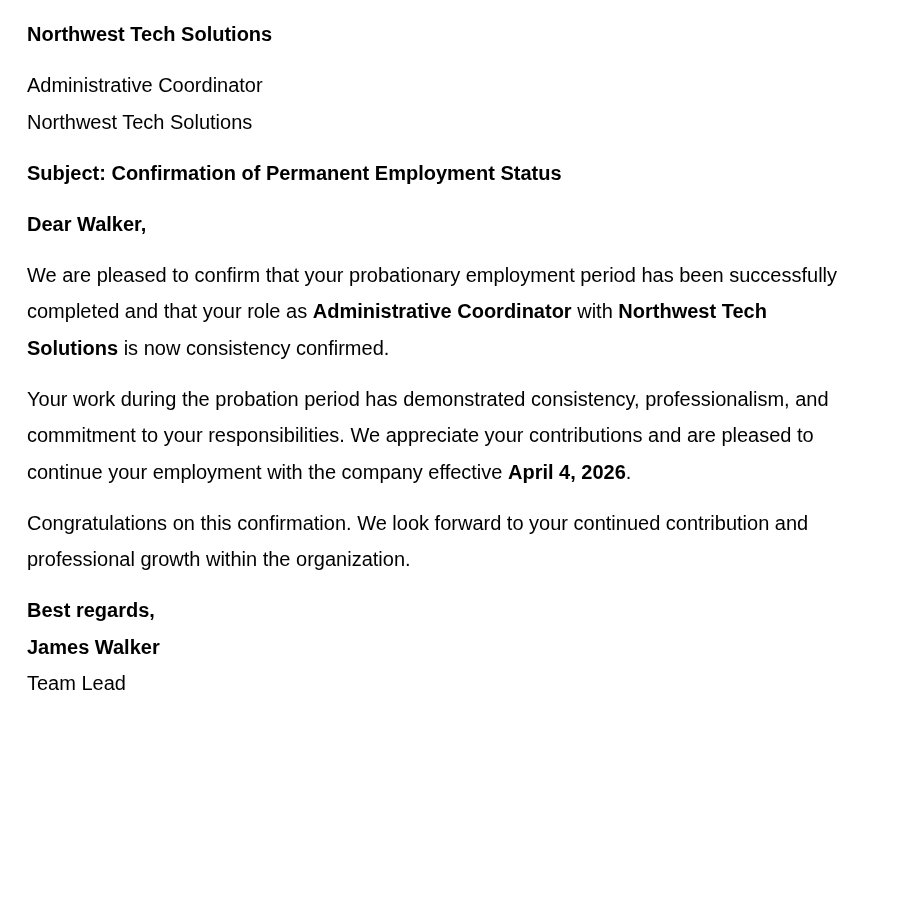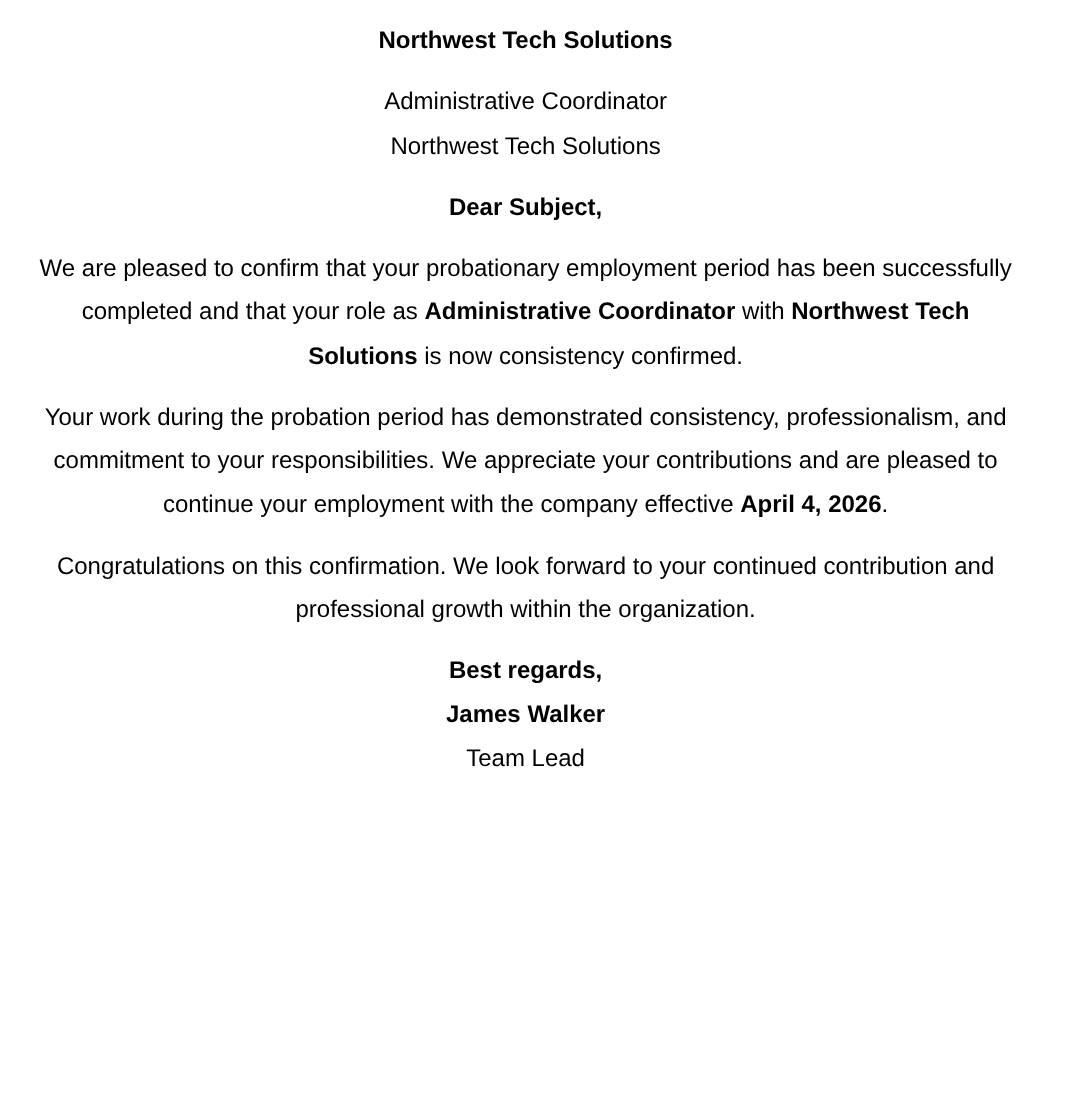--- a/index.html
+++ b/index.html
@@ -15,21 +15,20 @@
     background: #ffffff;
     color: #000000;
     font-family: "Liberation Sans", "DejaVu Sans", sans-serif;
     font-size: 20px;
     line-height: 36.5px;
     padding: 16px 51px 0 27px;
     overflow: hidden;
   }
   .para {
     margin: 0 0 14.5px 0;
-    text-align: center;
   }
   .line {
     display: block;
   }
   .bold {
     font-weight: 700;
   }
 </style>
 </head>
 <body>
@@ -39,22 +38,23 @@
   <p class="para">
     <span class="line bold">Northwest Tech Solutions</span>
   </p>
 
 
   <p class="para">
     <span class="line">Administrative Coordinator</span>
     <span class="line">Northwest Tech Solutions</span>
   </p>
 
+  <p class="para bold">Subject: Confirmation of Permanent Employment Status</p>
 
-  <p class="para bold">Dear Subject,</p>
+  <p class="para bold">Dear Walker,</p>
 
   <p class="para"><span>We are pleased to confirm that your probationary employment period has been successfully completed and that your role as </span><span class="bold">Administrative Coordinator</span><span> with </span><span class="bold">Northwest Tech Solutions</span><span> is now consistency confirmed.</span></p>
 
   <p class="para"><span>Your work during the probation period has demonstrated consistency, professionalism, and commitment to your responsibilities. We appreciate your contributions and are pleased to continue your employment with the company effective </span><span class="bold">April 4, 2026</span><span>.</span></p>
 
   <p class="para">Congratulations on this confirmation. We look forward to your continued contribution and professional growth within the organization.</p>
 
   <p class="para">
     <span class="line bold">Best regards,</span>
     <span class="line bold">James Walker</span>

